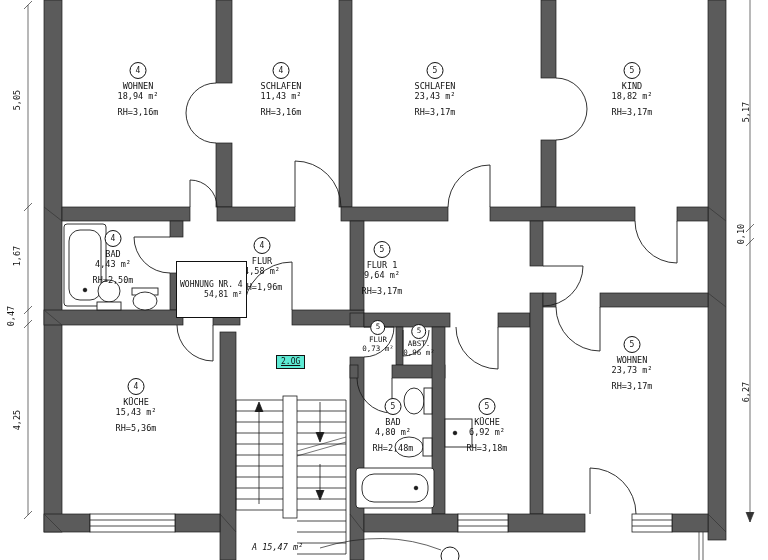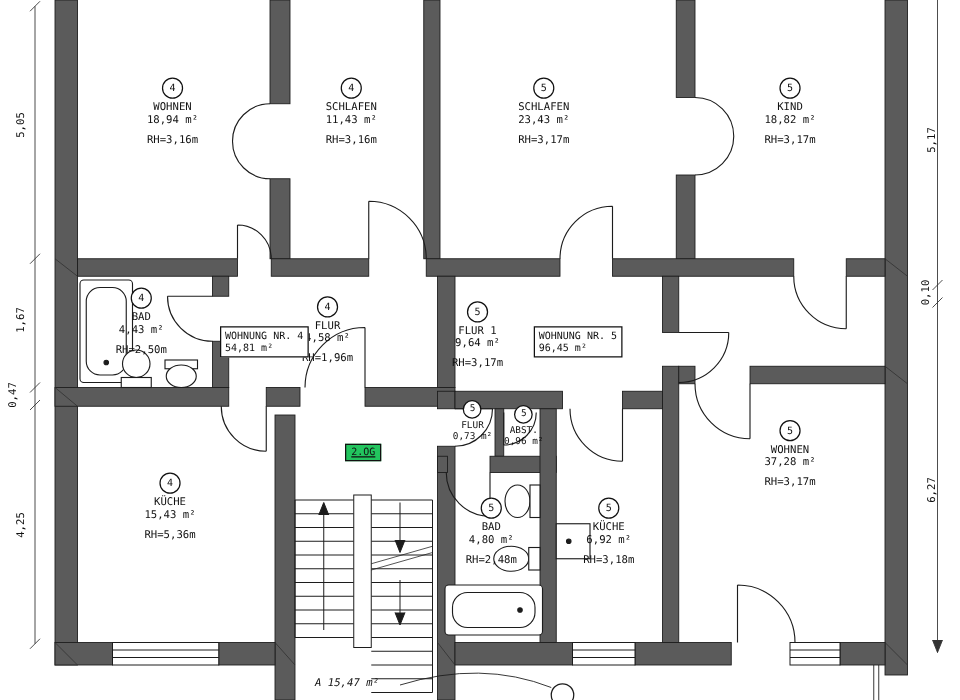--- a/index.html
+++ b/index.html
@@ -8,23 +8,23 @@
   #plan svg{position:absolute;left:0;top:0;}
   .room-label{position:absolute;transform:translateX(-50%);text-align:center;
               font-size:8.5px;line-height:9.5px;white-space:nowrap;}
   .circ{width:15px;height:15px;border:1.2px solid #111;border-radius:50%;
         margin:0 auto 3px auto;display:flex;align-items:center;justify-content:center;
         font-size:8px;background:#fff;}
   .rh{margin-top:7px;}
   .rh:empty{display:none;}
   .compact{font-size:7.5px;line-height:8.5px;}
   .compact .circ{width:13px;height:13px;margin-bottom:1px;font-size:7.5px;}
-  .apt-box{position:absolute;border:1.4px solid #111;background:#fff;padding:2px 3px;
-           font-size:8px;line-height:9.5px;text-align:left;white-space:nowrap;}
-  .og-box{position:absolute;border:1.2px solid #111;background:#22c55e;padding:1px 4px;
+  .apt-box{position:absolute;border:1.4px solid #111;background:#fff;padding:18px 3px;
+           font-size:8px;line-height:9.5px;text-align:right;white-space:nowrap;}
+  .og-box{position:absolute;border:1.2px solid #111;background:#5eead4;padding:1px 4px;
           font-size:8px;line-height:10px;white-space:nowrap;text-decoration:underline;}
   .stair-label{position:absolute;font-size:8.5px;white-space:nowrap;font-style:italic;}
   .dim{position:absolute;width:36px;text-align:center;font-size:8.5px;
        transform:translate(-50%,-50%) rotate(-90deg);white-space:nowrap;}
 </style>
 </head>
 <body>
 
 <div id="plan">
 
@@ -278,31 +278,27 @@
       </div>
     <div>KÜCHE</div>
     <div>6,92 m²</div>
     <div class="rh">RH=3,18m</div>
   </div>
   <div class="room-label" style="left:632px;top:336px">
     <div class="circ">
         <span>5</span>
       </div>
     <div>WOHNEN</div>
-    <div>37,28 m²</div>
+    <div>23,73 m²</div>
     <div class="rh">RH=3,17m</div>
   </div>
 
   <div class="apt-box" style="left:176px;top:261px">
     <div>WOHNUNG NR. 4</div>
     <div>54,81 m²</div>
-  </div>
-  <div class="apt-box" style="left:427px;top:261px">
-    <div>WOHNUNG NR. 5</div>
-    <div>96,45 m²</div>
   </div>
 
   <div class="og-box" style="left:276px;top:355px">
     <span>2.OG</span>
   </div>
 
   <div class="stair-label" style="left:252px;top:542px">
     <span>A 15,47 m²</span>
   </div>
 

